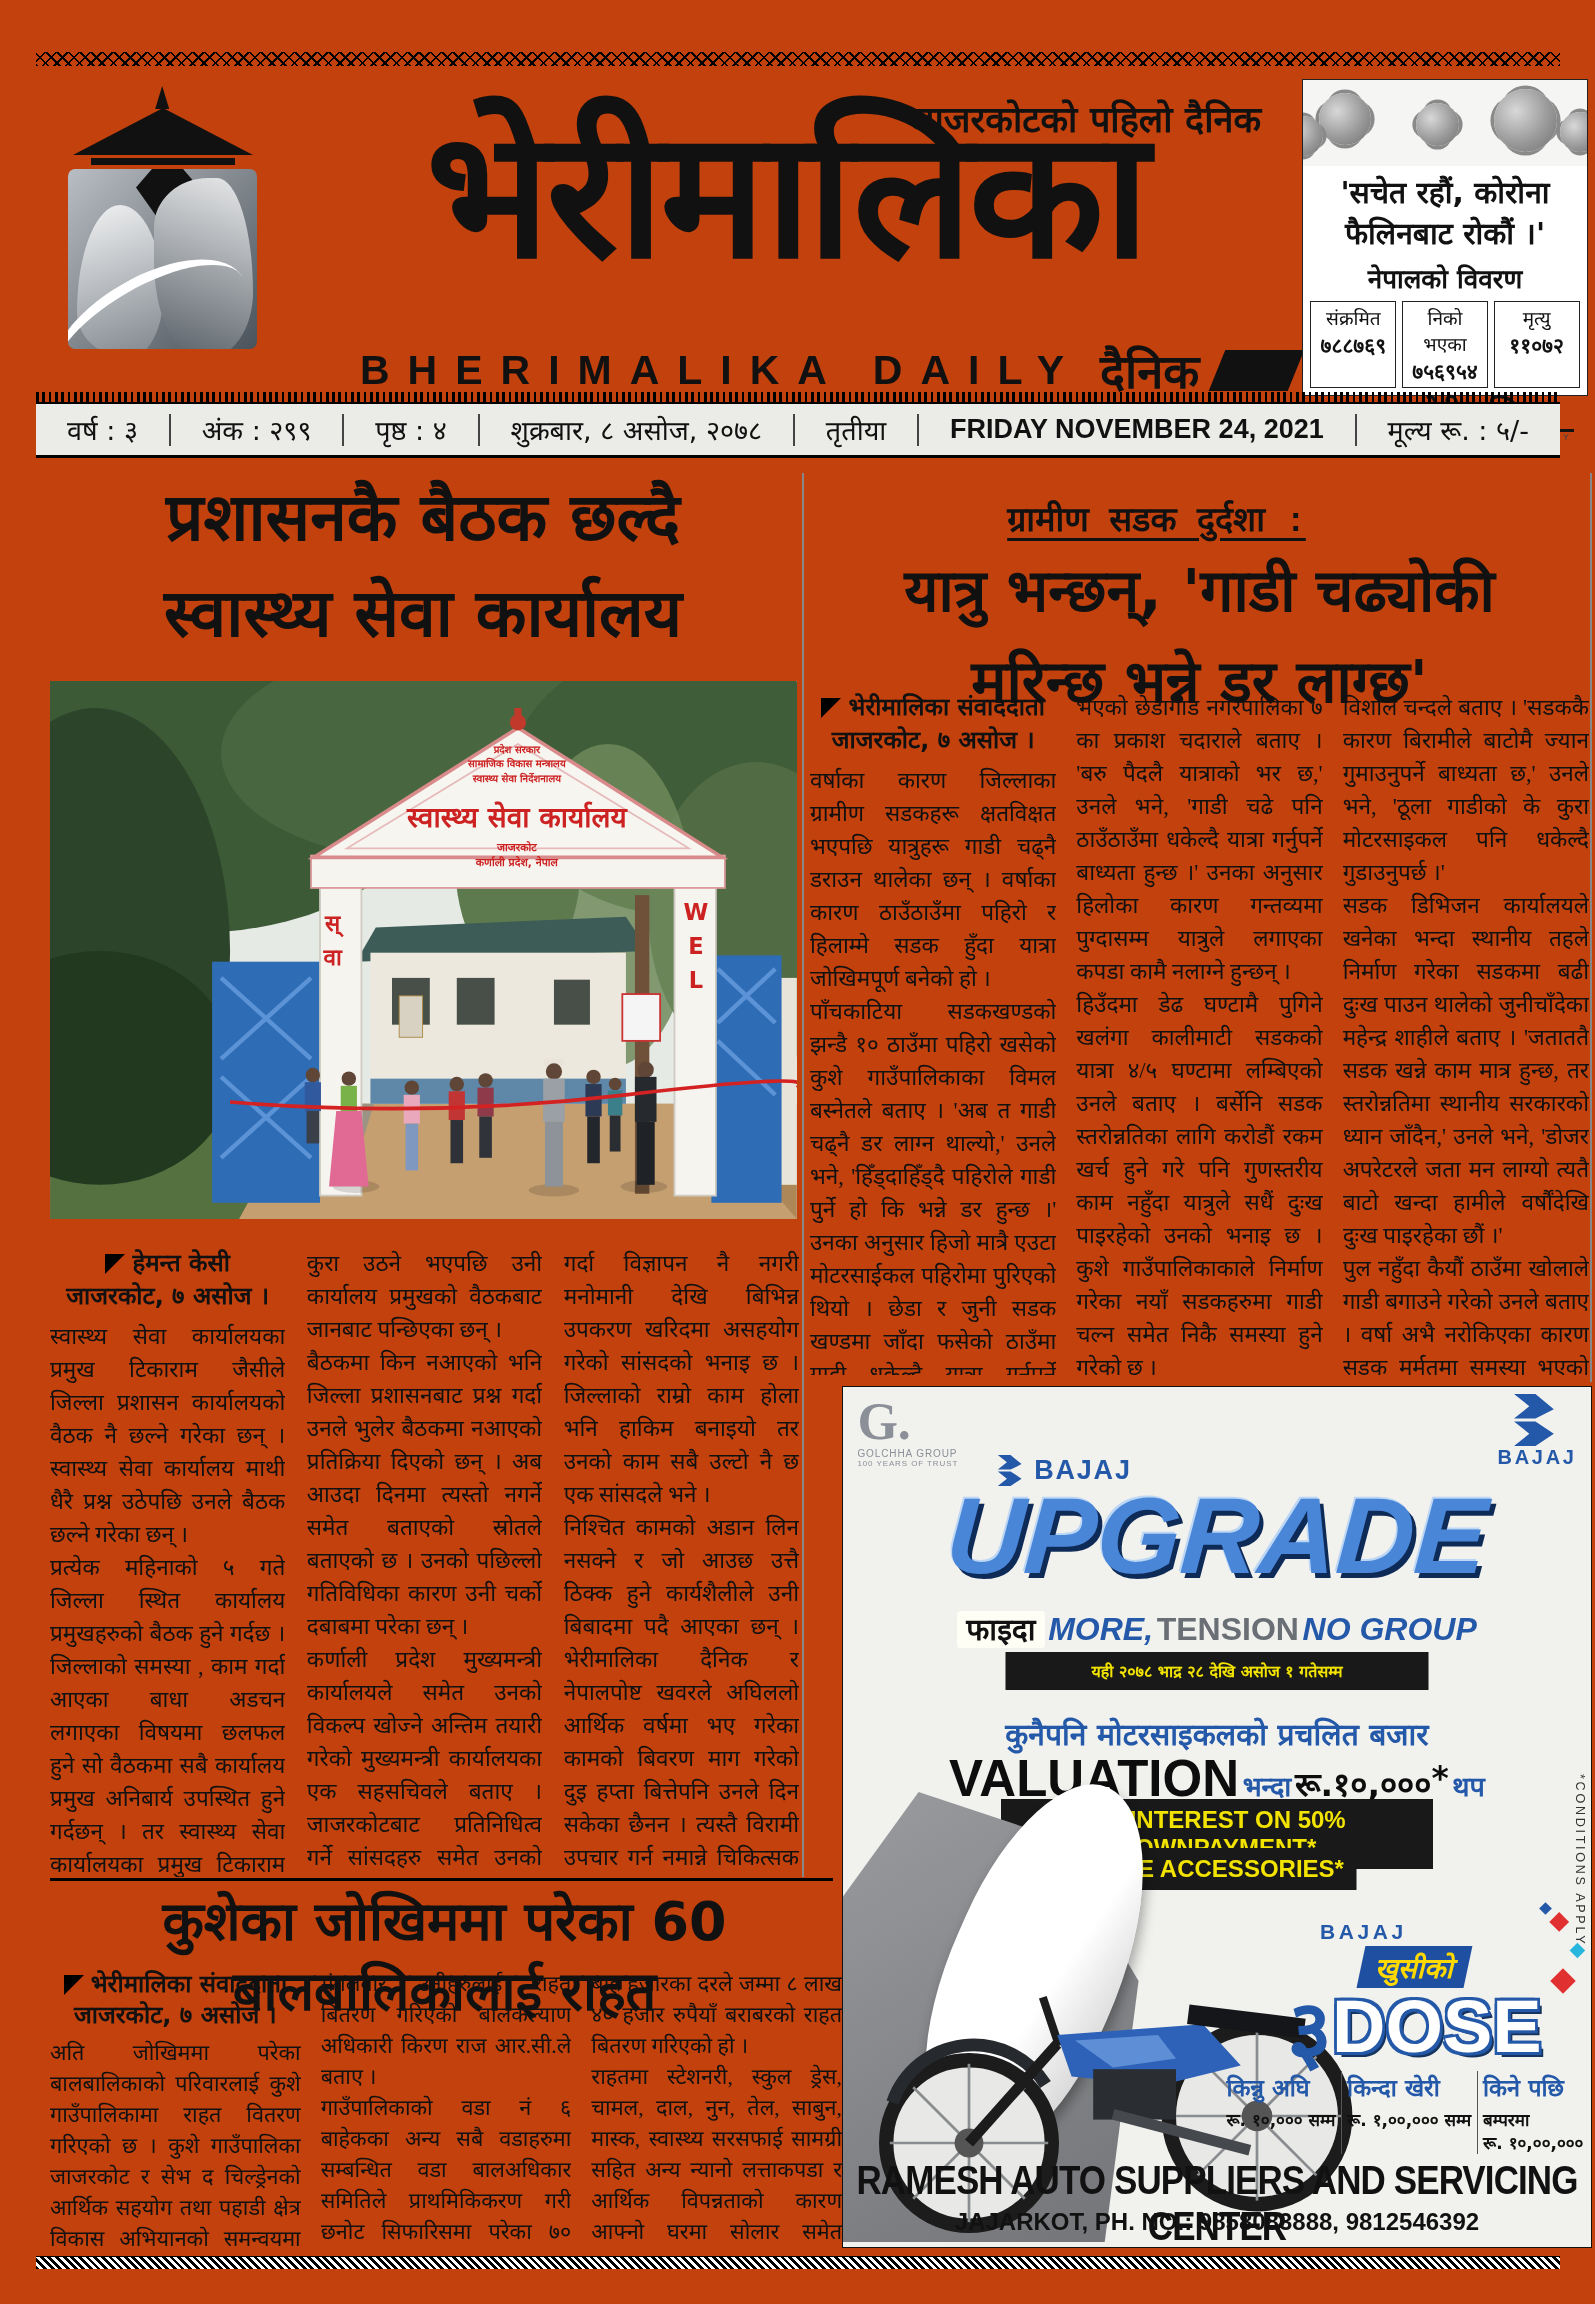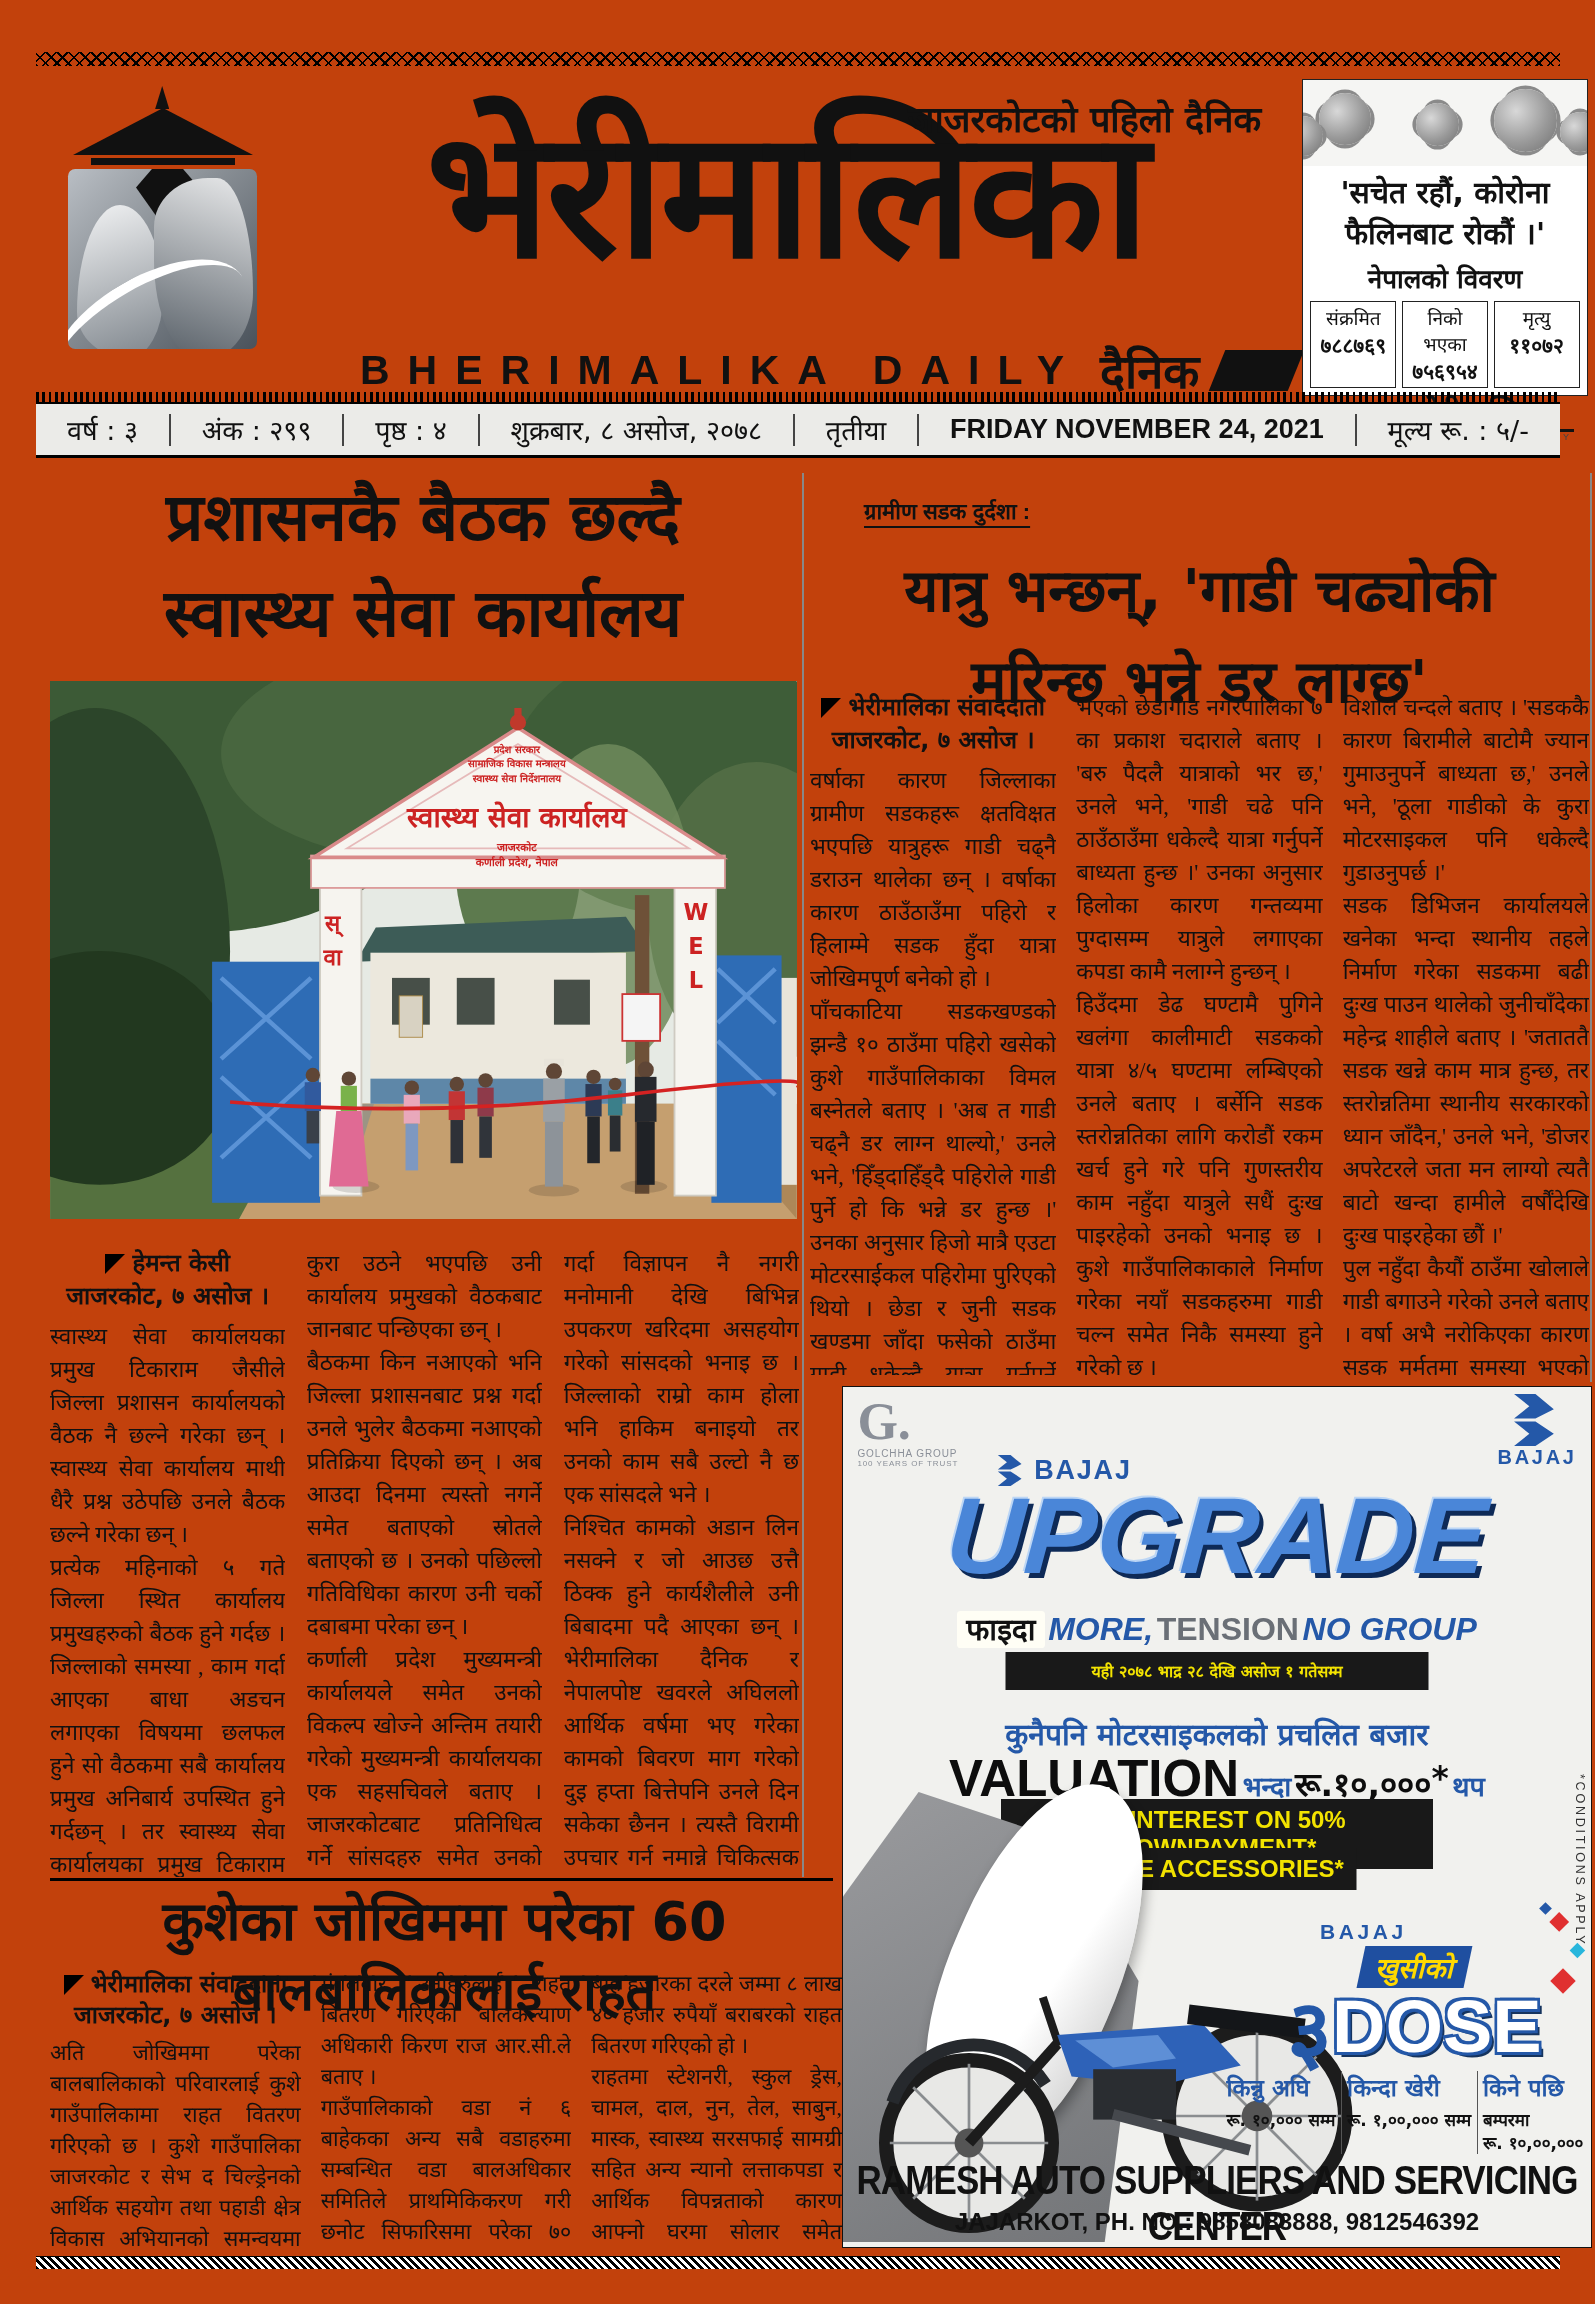--- a/index.html
+++ b/index.html
@@ -79,22 +79,22 @@
   .info-bar .sep { width:1.8px; height:32px; background:#444; margin:0 9px; }
 
   
   .v-rule-mid  { left:802px; top:473px; width:1.8px; height:1404px; background:#888; }
   .v-rule-right{ left:1590px; top:473px; width:1.8px; height:909px; background:#888; }
   .left-hr { left:50px; top:1878px; width:783px; height:2.7px; background:#000; }
 
   
   .headline { font-family:"DejaVu Sans",sans-serif; font-weight:800; text-align:center; white-space:pre-line; }
   .left-headline { left:54px; top:470px; width:738px; font-size:66px; line-height:1.45; }
-  .right-kicker { left:864px; top:495px; width:585px; font-family:Liberation Sans, sans-serif;
-    font-weight:800; font-size:22px; text-decoration:underline; text-underline-offset:7.2px; }
+  .right-kicker { left:864px; top:495px; width:585px; text-align:center; font-family:Liberation Mono, monospace;
+    font-weight:800; font-size:34px; text-decoration:underline; text-underline-offset:7.2px; }
   .right-headline { left:810px; top:545px; width:779px; font-size:59px; line-height:1.55; }
   .bottom-headline { left:54px; top:1887px; width:781px; font-size:54px; line-height:1.3; }
 
   
   .photo { left:50px; top:681px; width:747px; height:538px; background:#dfe3dd; overflow:hidden; }
   .photo svg { display:block; }
   .gate-text { position:absolute; transform:translateX(-50%); text-align:center; color:#c22;
     font-family:"DejaVu Sans",sans-serif; white-space:pre-line; }
   .gate-lines-top { left:62.5%; top:11.5%; font-size:10px; line-height:1.45; font-weight:600; }
   .gate-title { left:62.5%; top:21.5%; font-size:28px; font-weight:800; }

